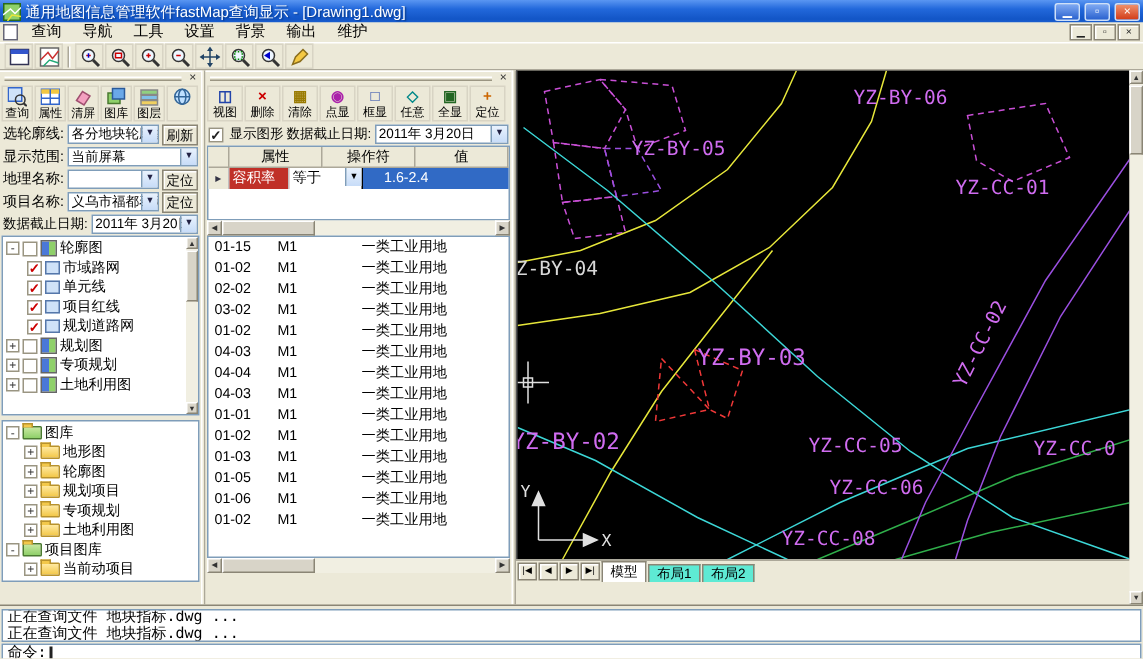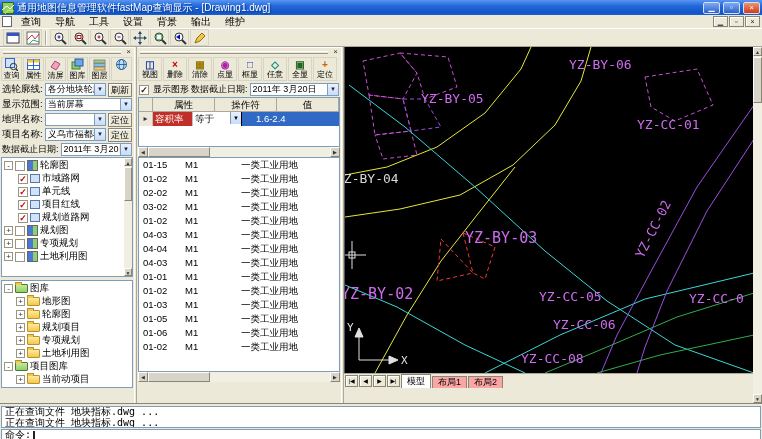--- a/index.html
+++ b/index.html
@@ -65,21 +65,21 @@
 .lrow{display:flex;height:14px;font-size:9.5px;line-height:14px}
 .lrow .c1{width:46px;padding-left:4px}
 .lrow .c2{width:56px}
 .lrow .c3{flex:1}
 
 #cad{position:absolute;left:344px;top:47px;width:409px;height:326px;background:#000;overflow:hidden;border-left:1px solid #555}
 .mg{stroke:#c94fd6}.yl{stroke:#e6e63a}.cy{stroke:#3cd6d6}.rd{stroke:#f03838}.gr{stroke:#2fae4a}.vi{stroke:#9a4fe0}.wh{stroke:#e0e0e0}
 .dsh{stroke-dasharray:4 3}
 #modeltabs{position:absolute;left:344px;top:373px;width:409px;height:15px;background:#ece9d8;border-top:1px solid #aca899;display:flex;align-items:flex-end;gap:1px;padding-left:1px}
 .navb{width:13px;height:12px;background:#ece9d8;border:1px solid #8a8575;box-shadow:inset 1px 1px 0 #fff;font-size:6px;line-height:10px;text-align:center;margin-bottom:1px;flex:none}
-.mtab{height:12px;line-height:11px;font-size:9px;padding:0 5px;background:#fca5a5;border:1px solid #8a8575;border-bottom:none}
+.mtab{height:12px;line-height:11px;font-size:9px;padding:0 5px;background:#5eead4;border:1px solid #8a8575;border-bottom:none}
 .mtab.active{background:#fff;height:14px;line-height:13px}
 #filetabs{position:absolute;left:344px;top:388px;width:409px;height:15px;background:#ece9d8;display:flex;align-items:flex-end;gap:1px;padding-left:1px;border-top:1px solid #fff}
 .ftab{height:13px;line-height:12px;font-size:9px;padding:0 8px;background:#fff;border:1px solid #8a8575;border-bottom:none}
 
 #vscroll{position:absolute;left:753px;top:47px;width:9px;height:356px;background:#f1efe2}
 #vscroll .sbtn{width:9px;height:9px}
 #vscroll .vthumb{position:absolute;left:0;top:10px;width:9px;height:46px}
 #vscroll .sbtn.bot{position:absolute;left:0;bottom:0}
 
 #logarea{position:absolute;left:0;top:403px;width:762px;height:36px;background:#ece9d8;border-top:1px solid #8a8575}

